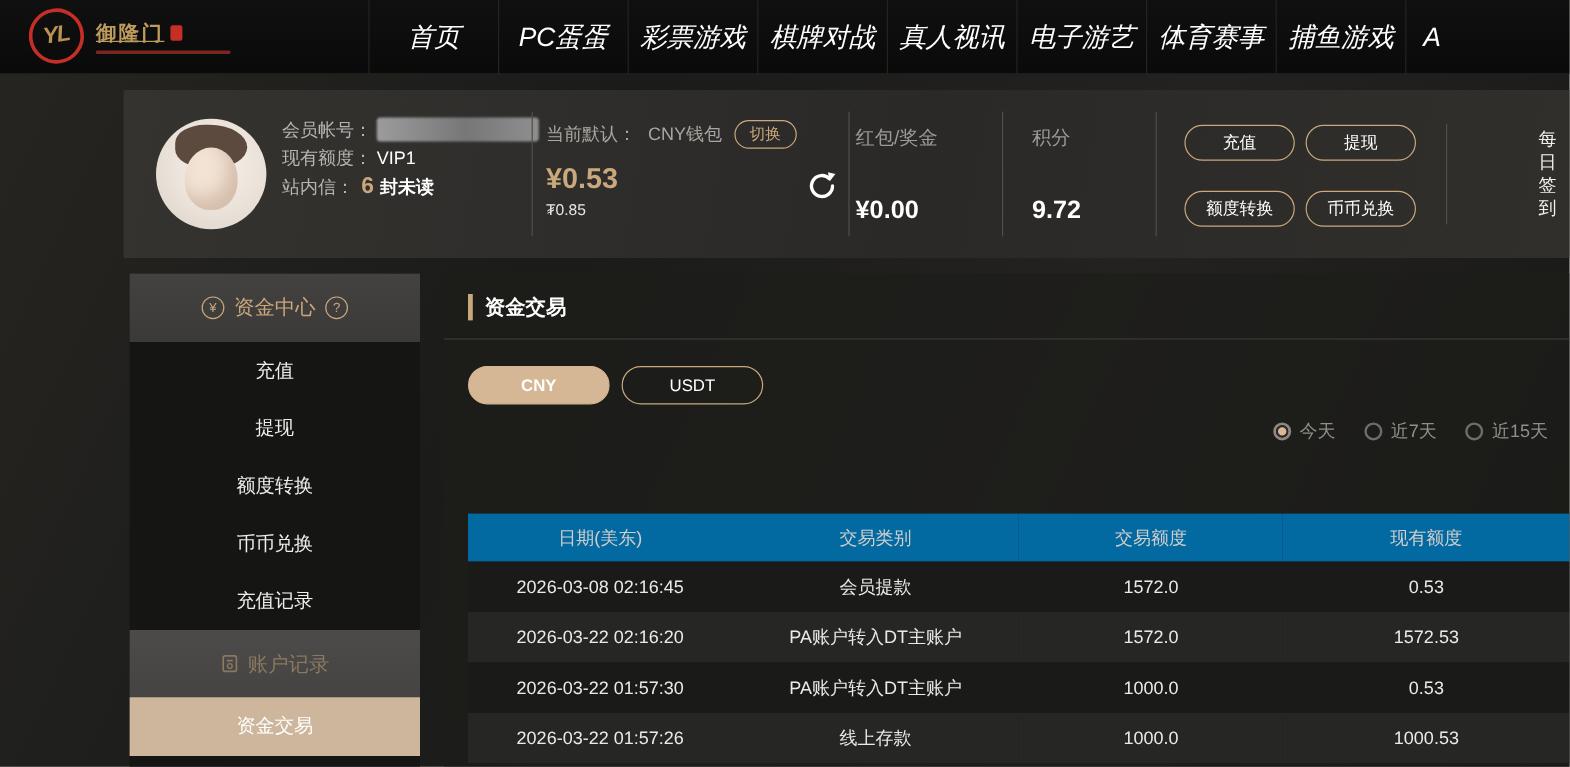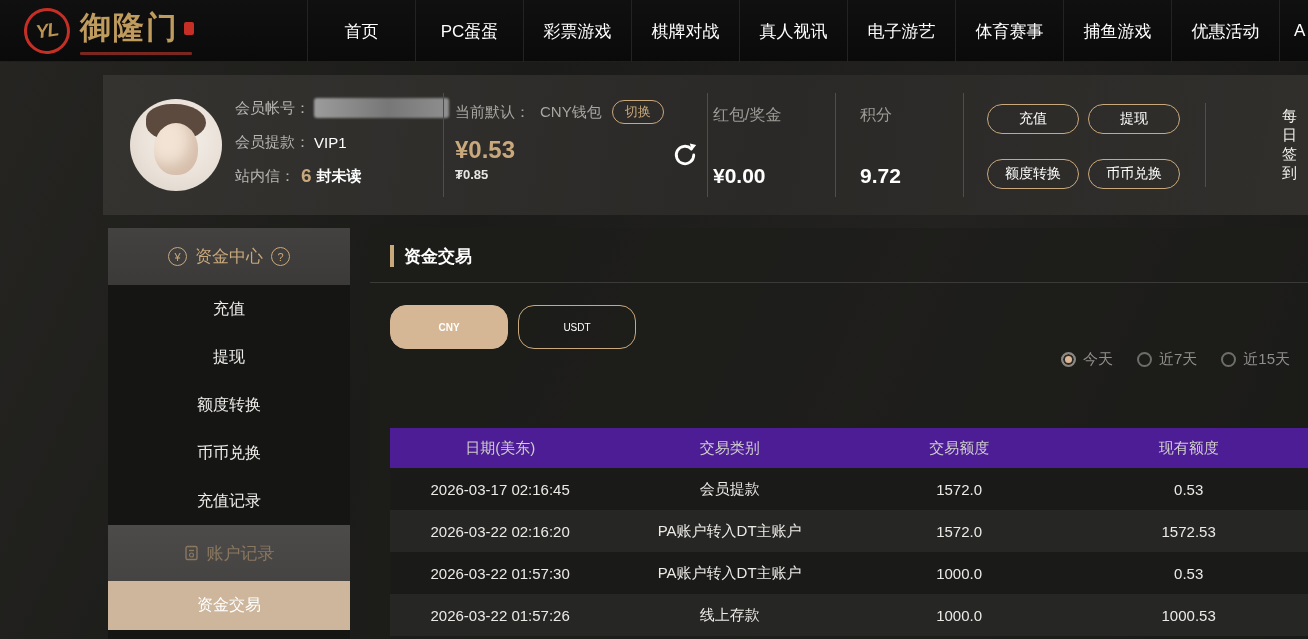--- a/index.html
+++ b/index.html
@@ -13,52 +13,52 @@
 
   
   .topnav { position:absolute; left:0; top:0; width:1308px; height:62px;
     background:linear-gradient(180deg,#101010,#0a0a0a); border-bottom:1px solid #1f1f1d; }
   .logo { position:absolute; left:24px; top:7px; display:flex; align-items:center; gap:10px; }
   .logo-badge { width:46px; height:46px; border-radius:50%; border:3px solid #c62f26;
     color:#b99354; font-weight:bold; font-style:italic; display:flex; align-items:center;
     justify-content:center; font-size:19px; letter-spacing:-1px; transform:rotate(-8deg); }
   .logo-textwrap { display:flex; flex-direction:column; }
   .logo-row { display:flex; align-items:center; gap:5px; }
-  .logo-name { color:#bf9b5e; font-size:31px; font-weight:bold; letter-spacing:2px; }
+  .logo-name { color:#bf9b5e; font-size:17px; font-weight:bold; letter-spacing:2px;text-decoration:underline; }
   .logo-seal { width:10px; height:13px; background:#c62f26; border-radius:2px; }
   .logo-tagline { width:112px; height:3px; background:#8f2b22; opacity:.85; margin-top:3px; border-radius:1px; }
   .navmenu { position:absolute; left:307px; top:0; height:62px; display:flex; }
   .navitem { width:108px; height:62px; display:flex; align-items:center; justify-content:center;
-    color:#fff; font-size:17px; border-left:1px solid #232321; cursor:pointer; }
+    color:#fff; font-size:22px; border-left:1px solid #232321; cursor:pointer;font-style:italic; }
   .navitem.clipped { justify-content:flex-start; padding-left:14px; }
 
   
   .userpanel { position:absolute; left:103px; top:75px; width:1205px; height:140px;
     background:linear-gradient(100deg,#343330,#2a2927 55%,#302f2c); }
   .avatar { position:absolute; left:27px; top:24px; width:92px; height:92px; border-radius:50%;
     background:radial-gradient(circle at 55% 42%,#f6f0ea 0%,#eae2d9 55%,#d8cec3 100%);
     overflow:hidden; }
   .avatar::before { content:''; position:absolute; top:5px; left:16px; width:60px; height:36px;
     border-radius:48% 60% 55% 50%; background:#5d4a3e; }
   .avatar::after { content:''; position:absolute; top:24px; left:24px; width:44px; height:52px;
     border-radius:50% 50% 46% 46%; background:#f2e3d4; box-shadow:inset -8px -10px 14px rgba(160,120,95,.35); }
-  .userinfo { position:absolute; left:132px; top:22px; display:flex; flex-direction:column; gap:12px;text-align:center; }
+  .userinfo { position:absolute; left:132px; top:22px; display:flex; flex-direction:column; gap:2px;text-align:center; }
   .inforow { display:flex; align-items:center; font-size:15px; color:#b7b5b2; height:22px; }
   .inforow .val { color:#fff; margin-left:4px; }
   .redacted { display:inline-block; width:135px; height:20px; margin-left:4px; border-radius:3px;
     background:linear-gradient(90deg,#9c9c9c,#777 55%,#8f8f8f); filter:blur(1.1px); }
   .inbox-count { color:#c9a87c; font-size:19px; font-weight:bold; margin-left:6px; }
   .inbox-suffix { color:#fff; font-size:15px; font-weight:bold; margin-left:5px; }
   .vdivider { position:absolute; top:18px; width:1px; height:104px; background:#504e4a; }
   .wallet { position:absolute; left:352px; top:25px; }
   .wallet-top { display:flex; align-items:center; gap:10px; font-size:15px; color:#a8a6a2; }
   .switch-btn { border:1px solid #c9a87c; color:#c9a87c; font-size:13px; border-radius:12px;
     padding:2px 12px; background:transparent; cursor:pointer; }
   .wallet-balance { color:#c9a87c; font-size:24px; font-weight:bold; margin-top:12px; }
-  .wallet-sub { color:#e8e6e3; font-size:13px; margin-top:3px;font-weight:bold; }
+  .wallet-sub { color:#e8e6e3; font-size:13px; margin-top:3px; }
   .refresh { position:absolute; left:568px; top:66px; width:28px; height:28px; cursor:pointer; }
   .stat { position:absolute; top:30px; }
   .stat .stat-label { font-size:16px; color:#9d9b97; }
   .stat .stat-value { font-size:21px; color:#fff; font-weight:bold; margin-top:38px; }
   .actionbtns { position:absolute; left:884px; top:29px; display:grid;
     grid-template-columns:92px 92px; grid-auto-rows:30px; column-gap:9px; row-gap:25px; }
   .pillbtn { border:1px solid #c9a87c; border-radius:15px; background:transparent; color:#fff;
     font-size:14px; cursor:pointer; }
   .quicklinks { position:absolute; left:1179px; top:32px; display:flex; flex-direction:row; gap:24px; }
   .quicklink { color:#f2f0ed; font-size:15px; cursor:pointer; }
@@ -75,31 +75,31 @@
     align-items:center; justify-content:center; gap:8px; color:#8a7860; font-size:17px; }
   .side-item.active { height:49px; background:#cdb69c; color:#fff; }
 
   
   .main { position:absolute; left:370px; top:228px; width:938px; height:411px; background:#1c1c1ab3; }
   .main-titlebar { position:relative; height:55px; border-bottom:1px solid #3a3a38; }
   .title-accent { position:absolute; left:20px; top:17px; width:4px; height:22px; background:#c9a87c; }
   .main-title { position:absolute; left:34px; top:17px; color:#fff; font-size:17px; font-weight:bold; }
   .tabrow1 { position:absolute; left:20px; top:77px; display:flex; gap:10px; }
   .tabrow2 { position:absolute; left:20px; top:117px; display:flex; gap:10px; }
-  .tab { min-width:118px; height:44px; border-radius:16px; border:1px solid #c9a87c; background:transparent;
-    color:#fff; font-size:10px; cursor:pointer; padding:0 18px; }
+  .tab { min-width:118px; height:32px; border-radius:16px; border:1px solid #c9a87c; background:transparent;
+    color:#fff; font-size:14px; cursor:pointer; padding:0 18px; }
   .tab.active { background:#d5b795; border-color:#d5b795; font-weight:bold; }
   .datefilters { position:absolute; right:18px; top:122px; display:flex; gap:24px; align-items:center; }
   .datefilter { display:flex; align-items:center; gap:7px; cursor:pointer; }
   .radio { width:15px; height:15px; border-radius:50%; border:2px solid #6f6d6a; background:transparent; }
   .radio.selected { background:#dcb795; border-color:#8a8782; box-shadow:inset 0 0 0 2px #2a2a28; }
   .datefilter span.lbl { color:#908e8a; font-size:15px; }
 
   table.tx { position:absolute; left:20px; top:200px; width:918px; border-collapse:collapse; }
-  table.tx th { height:40px; background:#4c1d95; color:#d0cecb; font-size:15px; font-weight:normal; text-align:center; }
+  table.tx th { height:40px; background:#0369a1; color:#d0cecb; font-size:15px; font-weight:normal; text-align:center; }
   table.tx td { height:42px; color:#eceae7; font-size:15px; text-align:center; }
   table.tx tbody tr:nth-child(odd)  { background:#1a1a18; }
   table.tx tbody tr:nth-child(even) { background:#262624; }
   td.amt { color:#d03030; }
 </style>
 </head>
 <body>
 
 <div class="stage">
 
@@ -116,35 +116,34 @@
     </div>
     <div class="navmenu">
       <div class="navitem">首页</div>
       <div class="navitem">PC蛋蛋</div>
       <div class="navitem">彩票游戏</div>
       <div class="navitem">棋牌对战</div>
       <div class="navitem">真人视讯</div>
       <div class="navitem">电子游艺</div>
       <div class="navitem">体育赛事</div>
       <div class="navitem">捕鱼游戏</div>
-      <div class="navitem">优惠活动</div>
       <div class="navitem clipped">A</div>
     </div>
   </div>
 
   <div class="userpanel">
     <div class="avatar"></div>
 
     <div class="userinfo">
       <div class="inforow">
         <span>会员帐号：</span>
         <span class="redacted"></span>
       </div>
       <div class="inforow">
-        <span>会员提款：</span>
+        <span>现有额度：</span>
         <span class="val">VIP1</span>
       </div>
       <div class="inforow">
         <span>站内信：</span>
         <span class="inbox-count">6</span>
         <span class="inbox-suffix">封未读</span>
       </div>
     </div>
 
     <div class="vdivider" style="left:340px"></div>
@@ -253,21 +252,21 @@
       <thead>
         <tr>
           <th>日期(美东)</th>
           <th>交易类别</th>
           <th>交易额度</th>
           <th>现有额度</th>
         </tr>
       </thead>
       <tbody>
         <tr>
-          <td>2026-03-17 02:16:45</td>
+          <td>2026-03-08 02:16:45</td>
           <td>会员提款</td>
           <td class="amt">1572.0</td>
           <td>0.53</td>
         </tr>
         <tr>
           <td>2026-03-22 02:16:20</td>
           <td>PA账户转入DT主账户</td>
           <td class="amt">1572.0</td>
           <td>1572.53</td>
         </tr>

